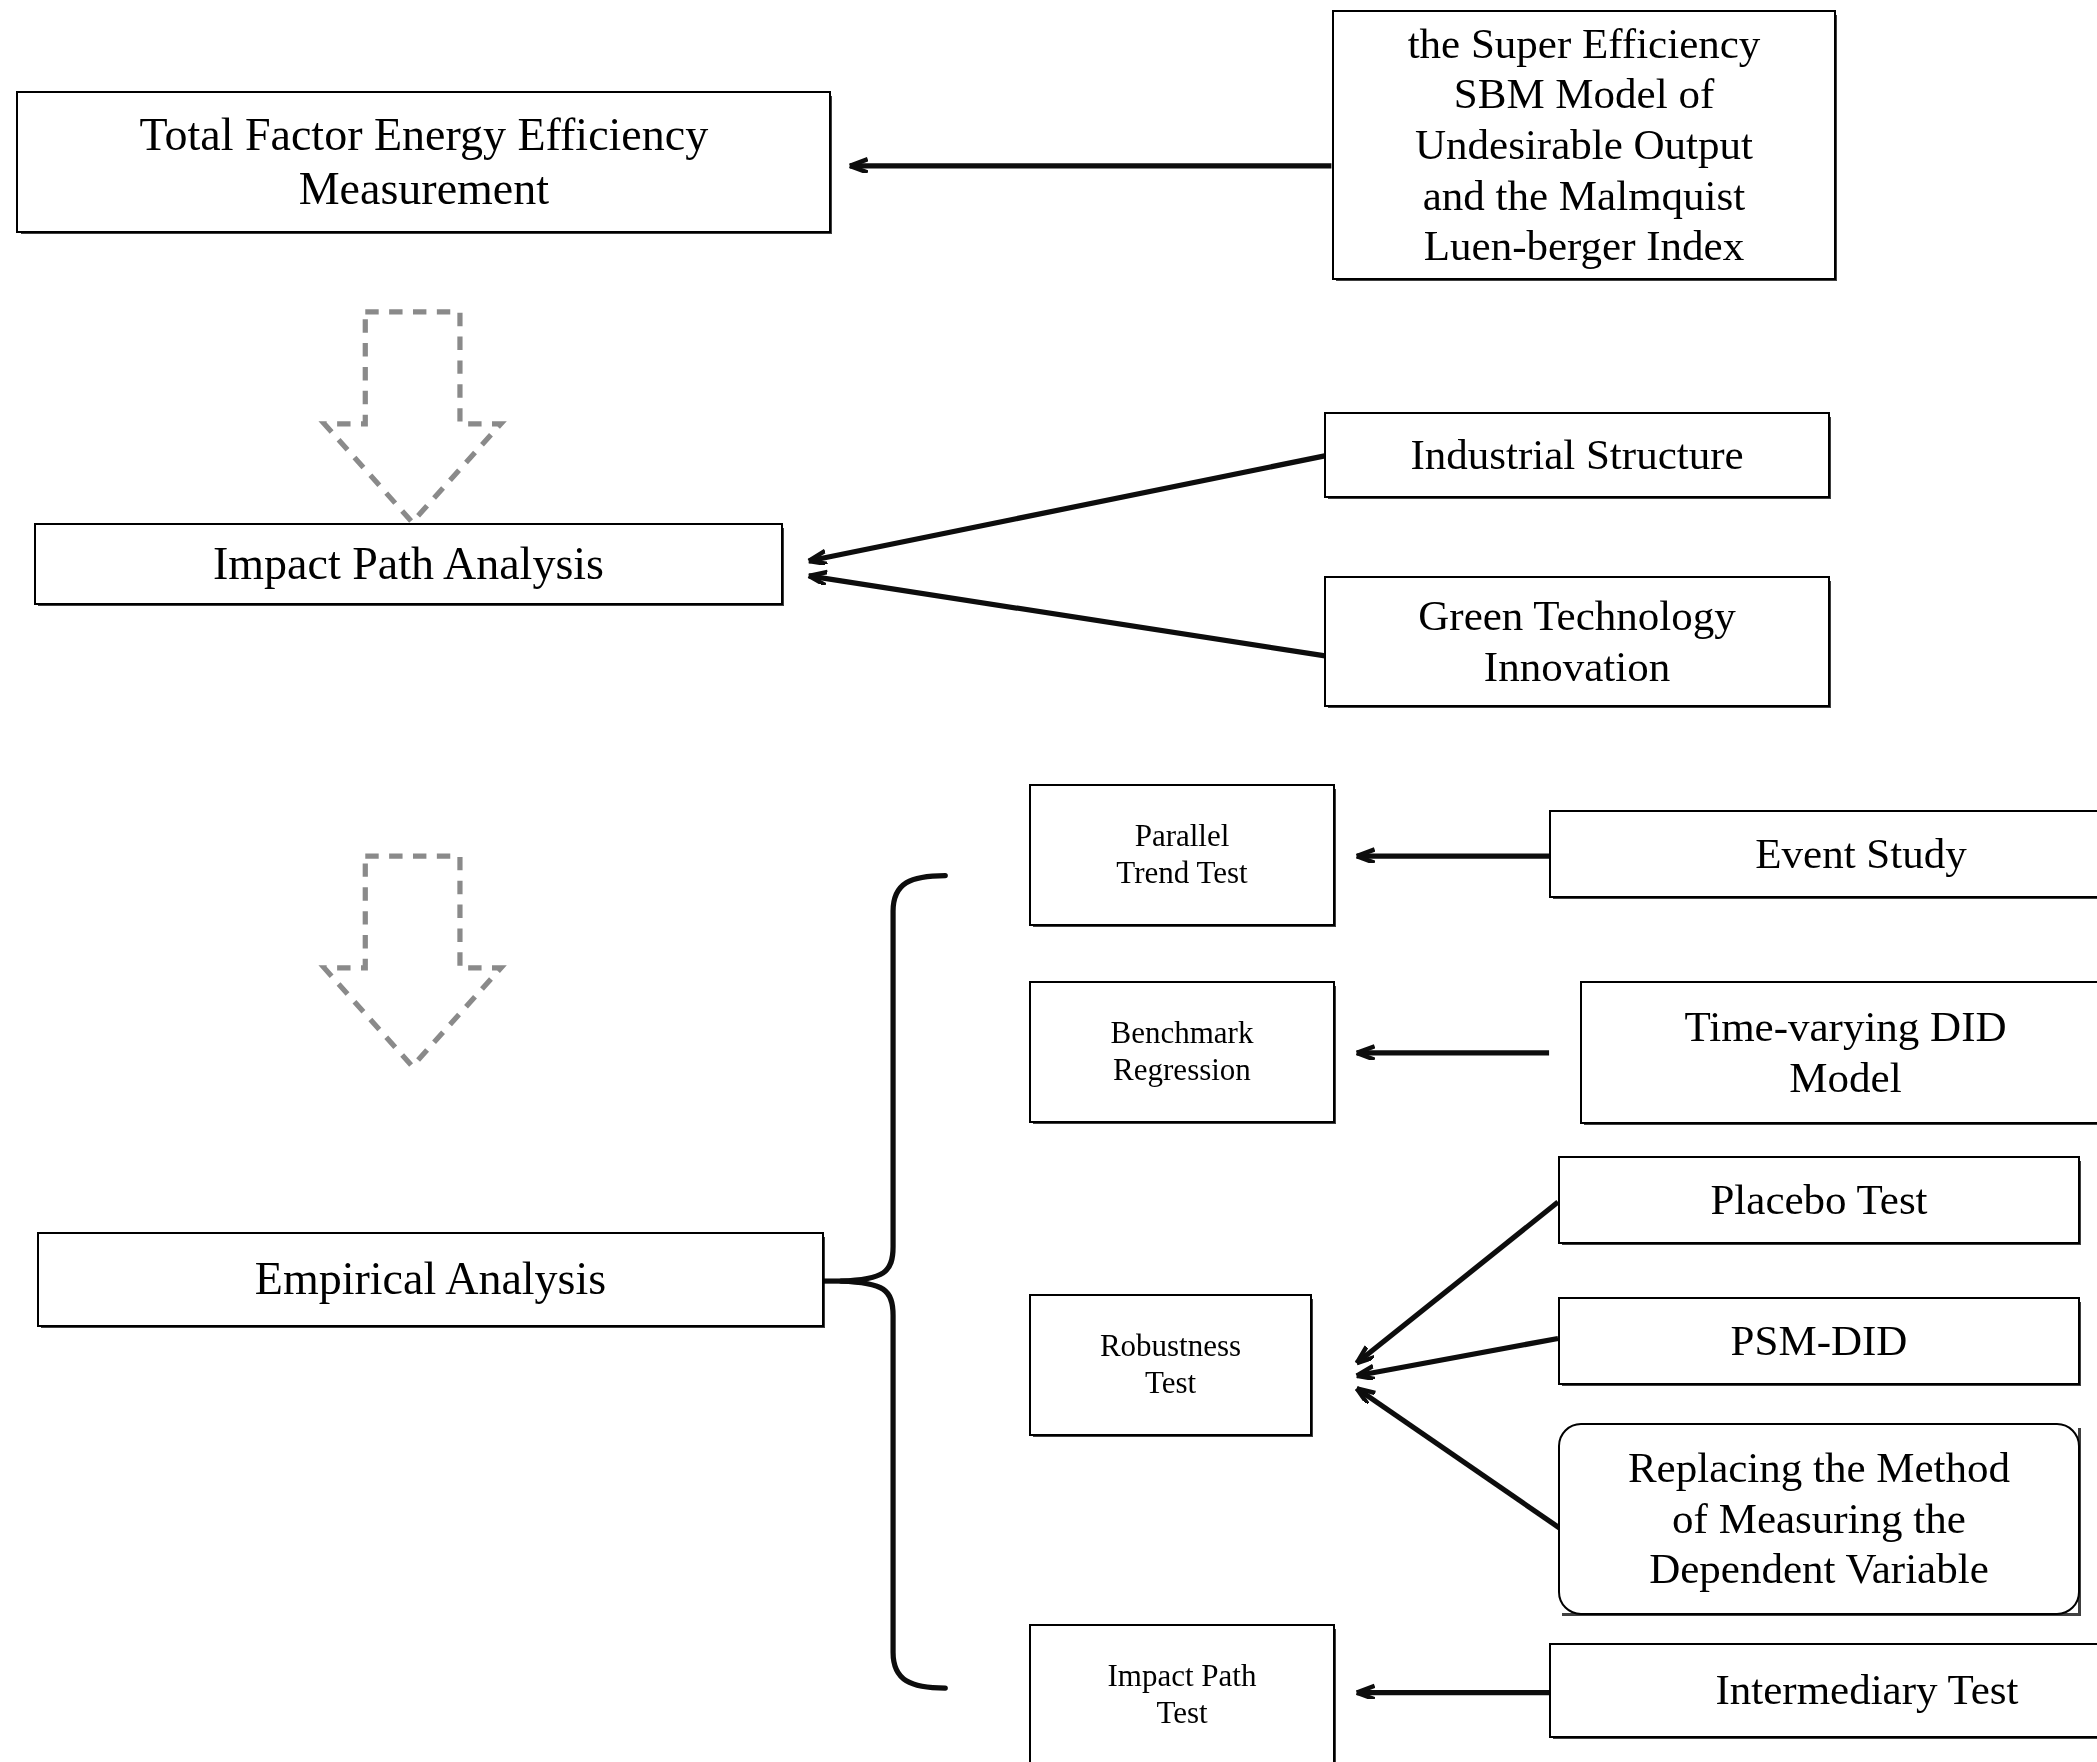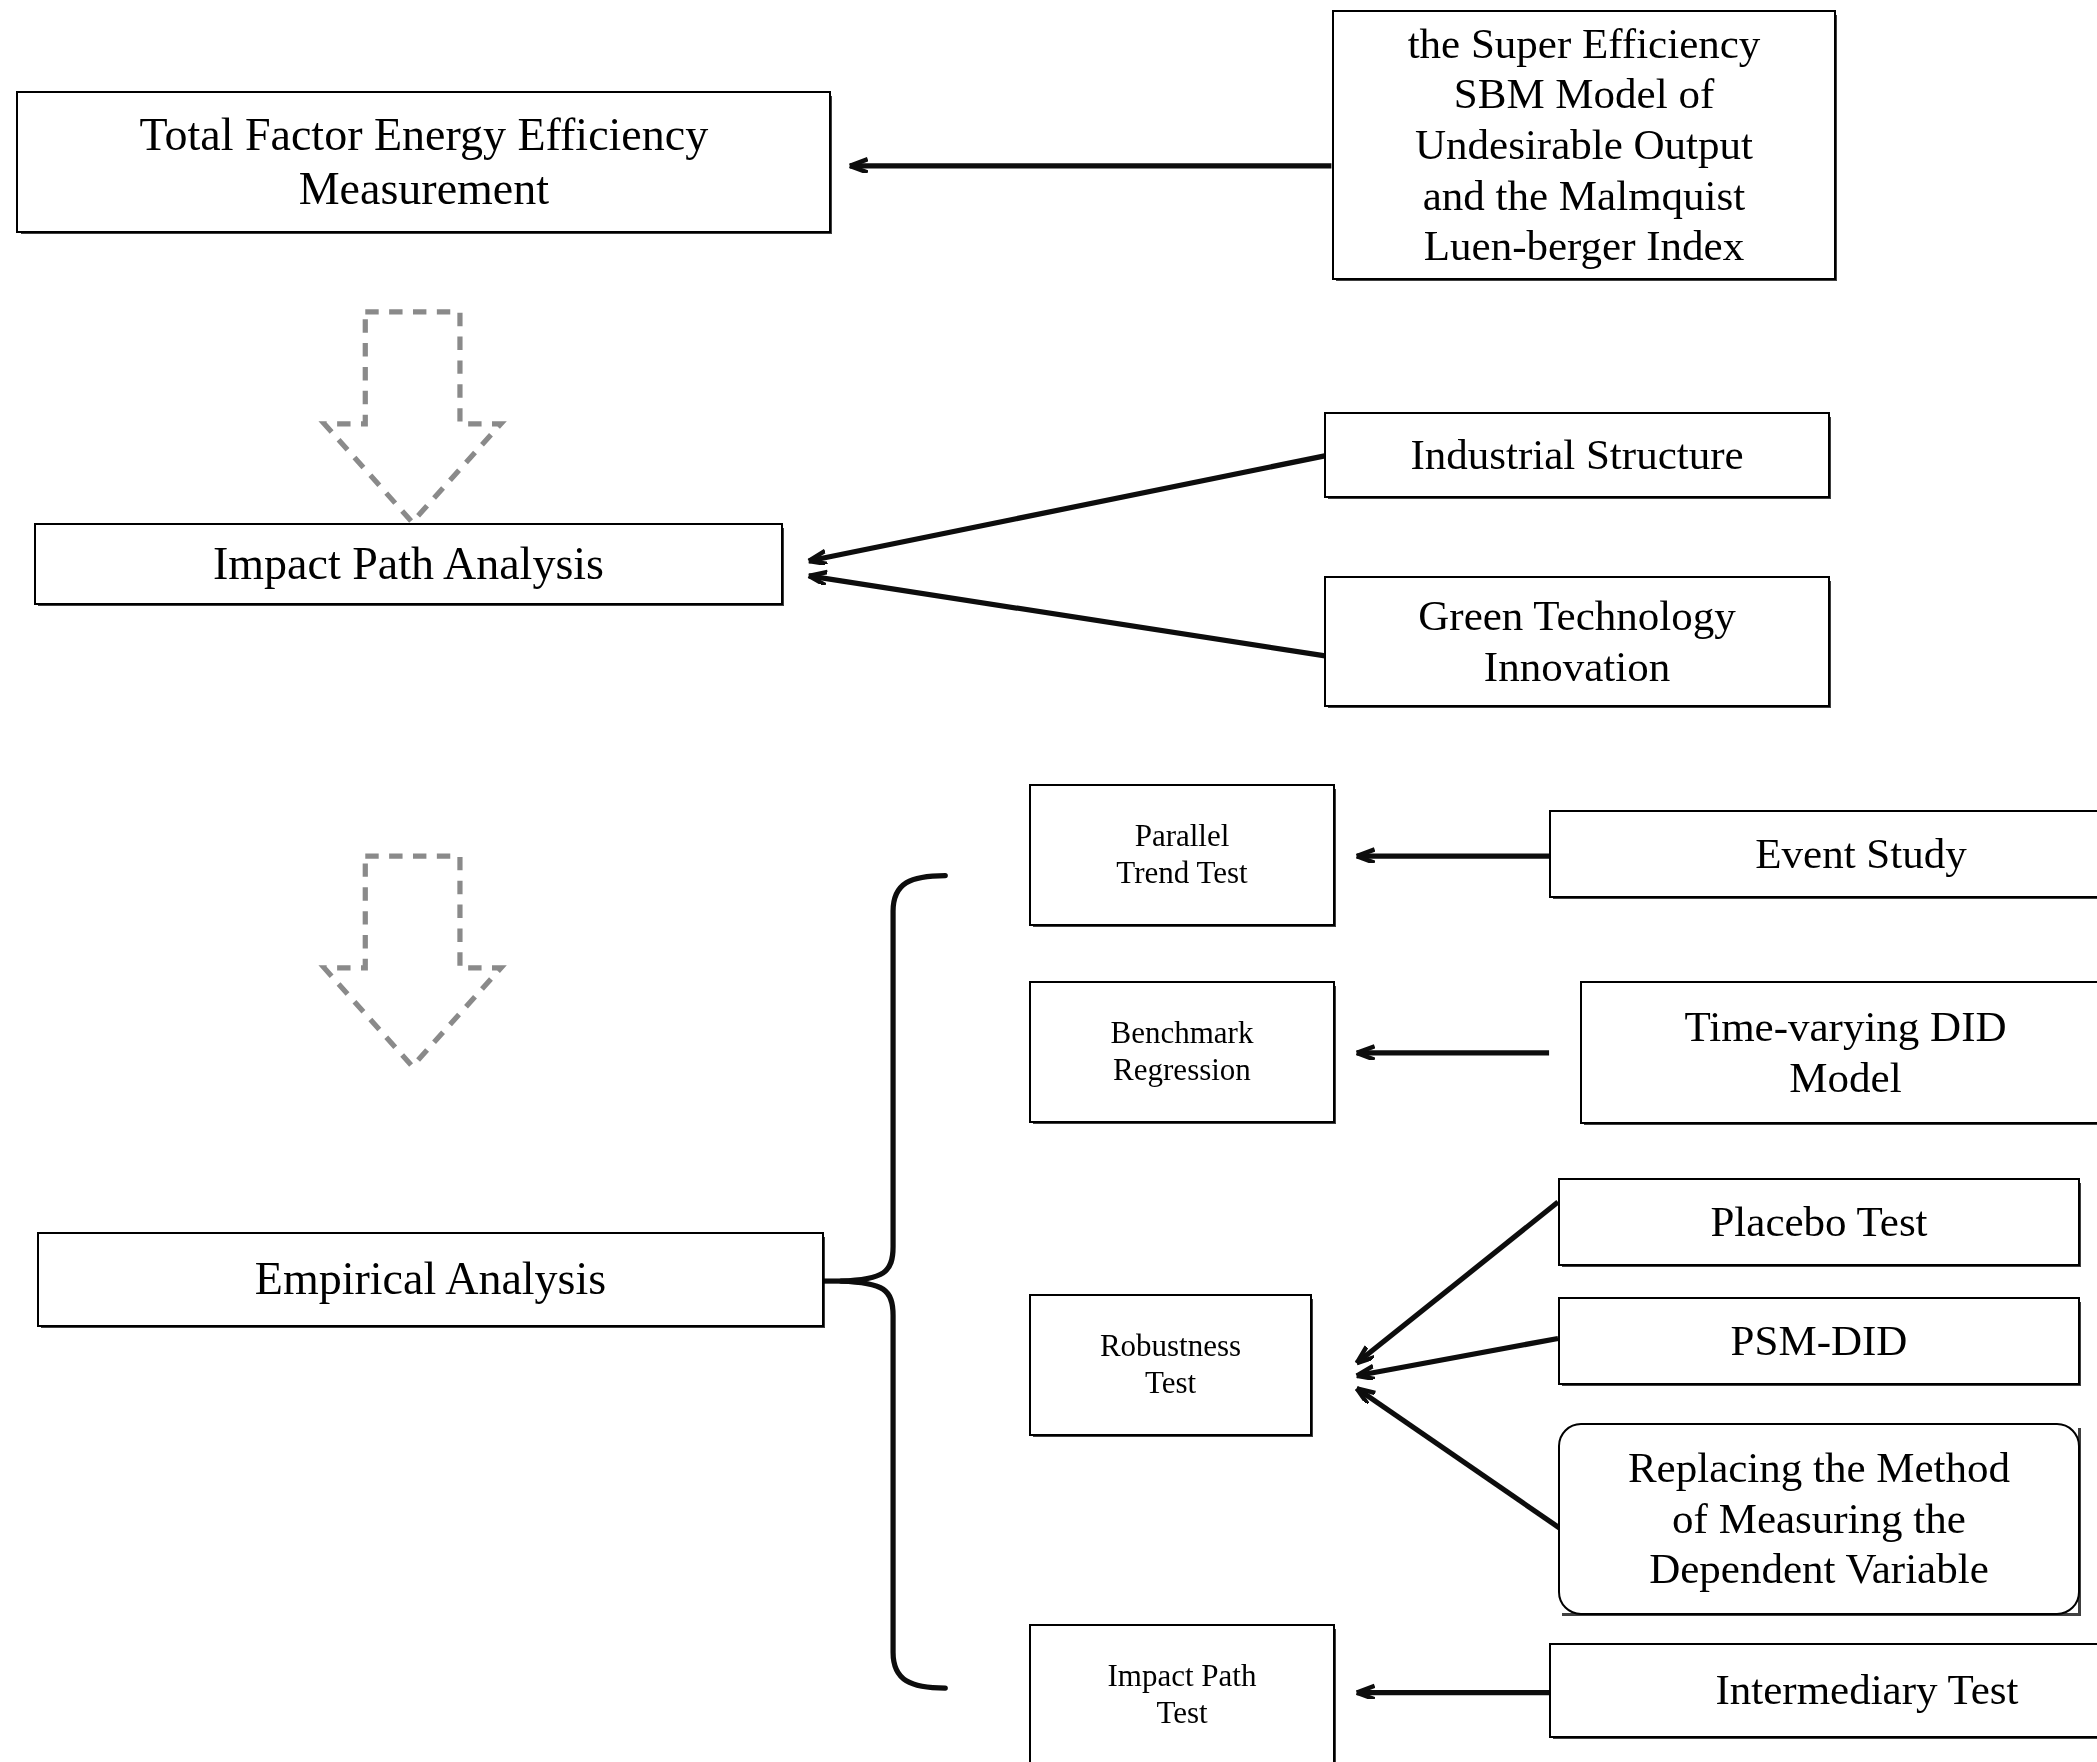--- a/index.html
+++ b/index.html
@@ -175,21 +175,21 @@
 
   <div class="node fs-2" style="left:1549px; top:810px; width:624px; height:88px;">
     <span class="lbl">Event Study</span>
   </div>
 
   <div class="node fs-2" style="left:1549px; top:981px; width:531px; height:143px;margin-left:31px;">
     <span class="lbl">Time-varying DID
 Model</span>
   </div>
 
-  <div class="node fs-2" style="left:1558px; top:1156px; width:522px; height:88px;margin-top:22px;">
+  <div class="node fs-2" style="left:1558px; top:1156px; width:522px; height:88px;">
     <span class="lbl">Placebo Test</span>
   </div>
 
   <div class="node fs-2" style="left:1558px; top:1297px; width:522px; height:88px;">
     <span class="lbl">PSM-DID</span>
   </div>
 
   <div class="node fs-2" style="left:1558px; top:1423px; width:522px; height:192px;border-radius:23px;">
     <span class="lbl">Replacing the Method
 of Measuring the

